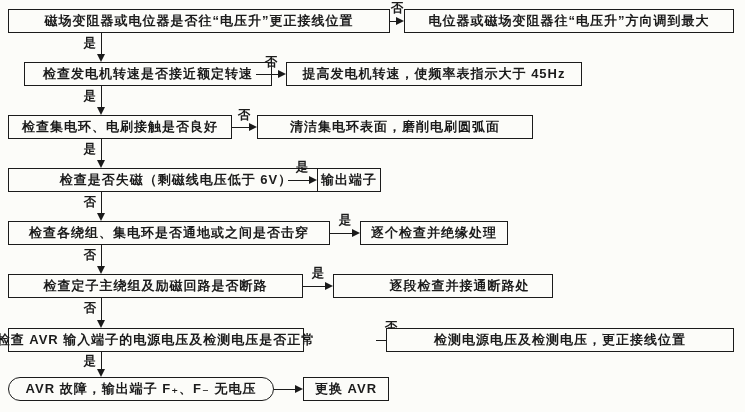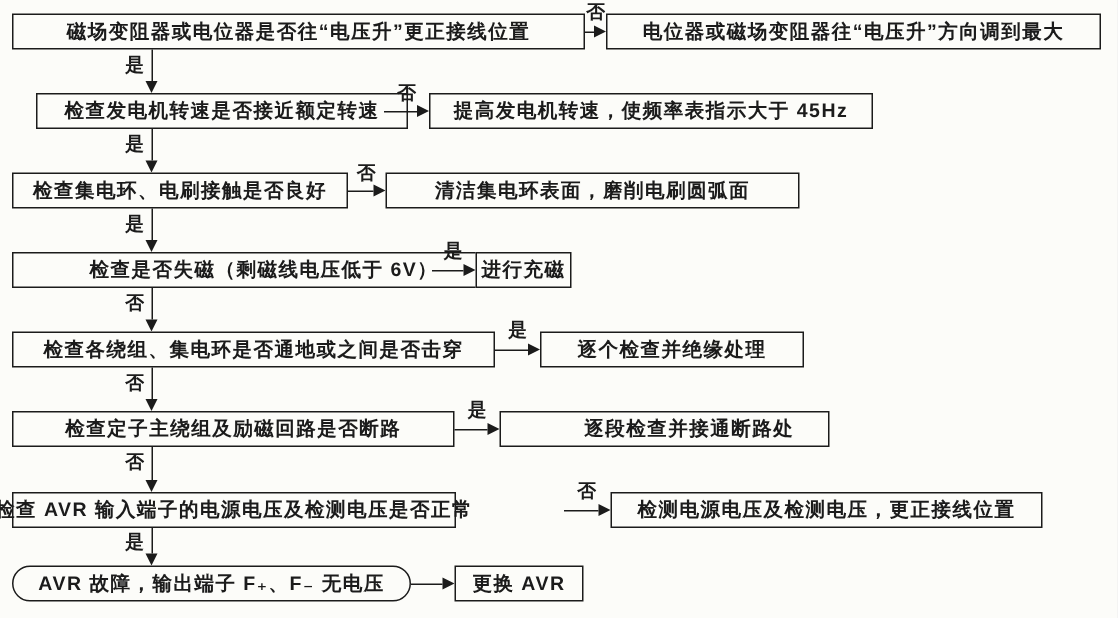--- a/index.html
+++ b/index.html
@@ -99,48 +99,48 @@
   <div class="ah-r" style="left:249px;top:123px;"></div>
   <div class="box" style="left:257px;top:115px;width:276px;">清洁集电环表面，磨削电刷圆弧面</div>
   <div class="vlabel" style="left:72px;top:143px;">是</div>
   <div class="vline" style="left:101px;top:139px;height:21px;"></div>
   <div class="ah-d" style="left:97px;top:160px;"></div>
 
   <div class="box" style="left:8px;top:168px;width:336px;">检查是否失磁（剩磁线电压低于 6V）</div>
   <div class="hlabel" style="left:302px;top:161px;">是</div>
   <div class="hline" style="left:288px;top:180px;width:21px;"></div>
   <div class="ah-r" style="left:309px;top:176px;"></div>
-  <div class="box" style="left:317px;top:168px;width:64px;">进行充磁</div>
+  <div class="box" style="left:317px;top:168px;width:64px;">输出端子</div>
   <div class="vlabel" style="left:72px;top:196px;">否</div>
   <div class="vline" style="left:101px;top:192px;height:21px;"></div>
   <div class="ah-d" style="left:97px;top:213px;"></div>
 
   <div class="box" style="left:8px;top:221px;width:322px;">检查各绕组、集电环是否通地或之间是否击穿</div>
   <div class="hlabel" style="left:345px;top:214px;">是</div>
   <div class="hline" style="left:330px;top:233px;width:22px;"></div>
   <div class="ah-r" style="left:352px;top:229px;"></div>
-  <div class="box" style="left:360px;top:221px;width:176px;">逐个检查并绝缘处理</div>
+  <div class="box" style="left:360px;top:221px;width:148px;">逐个检查并绝缘处理</div>
   <div class="vlabel" style="left:72px;top:249px;">否</div>
   <div class="vline" style="left:101px;top:245px;height:21px;"></div>
   <div class="ah-d" style="left:97px;top:266px;"></div>
 
   <div class="box" style="left:8px;top:274px;width:295px;">检查定子主绕组及励磁回路是否断路</div>
   <div class="hlabel" style="left:318px;top:267px;">是</div>
   <div class="hline" style="left:303px;top:286px;width:22px;"></div>
   <div class="ah-r" style="left:325px;top:282px;"></div>
   <div class="box" style="left:333px;top:274px;width:220px;padding-left:33px;">逐段检查并接通断路处</div>
   <div class="vlabel" style="left:72px;top:302px;">否</div>
   <div class="vline" style="left:101px;top:298px;height:22px;"></div>
   <div class="ah-d" style="left:97px;top:320px;"></div>
 
   <div class="box" style="left:8px;top:328px;width:296px;">检查 AVR 输入端子的电源电压及检测电压是否正常</div>
   <div class="hlabel" style="left:391px;top:321px;">否</div>
   <div class="hline" style="left:376px;top:340px;width:23px;"></div>
   <div class="ah-r" style="left:399px;top:336px;"></div>
-  <div class="box" style="left:407px;top:328px;width:288px;">检测电源电压及检测电压，更正接线位置</div>
+  <div class="box" style="left:386px;top:328px;width:348px;">检测电源电压及检测电压，更正接线位置</div>
   <div class="vlabel" style="left:72px;top:355px;">是</div>
   <div class="vline" style="left:101px;top:352px;height:17px;"></div>
   <div class="ah-d" style="left:97px;top:369px;"></div>
 
   <div class="box" style="left:8px;top:377px;width:266px;border-radius:12px;">AVR 故障，输出端子 F₊、F₋ 无电压</div>
   <div class="hline" style="left:274px;top:389px;width:21px;"></div>
   <div class="ah-r" style="left:295px;top:385px;"></div>
   <div class="box" style="left:303px;top:377px;width:86px;">更换 AVR</div>
 
 </div>

